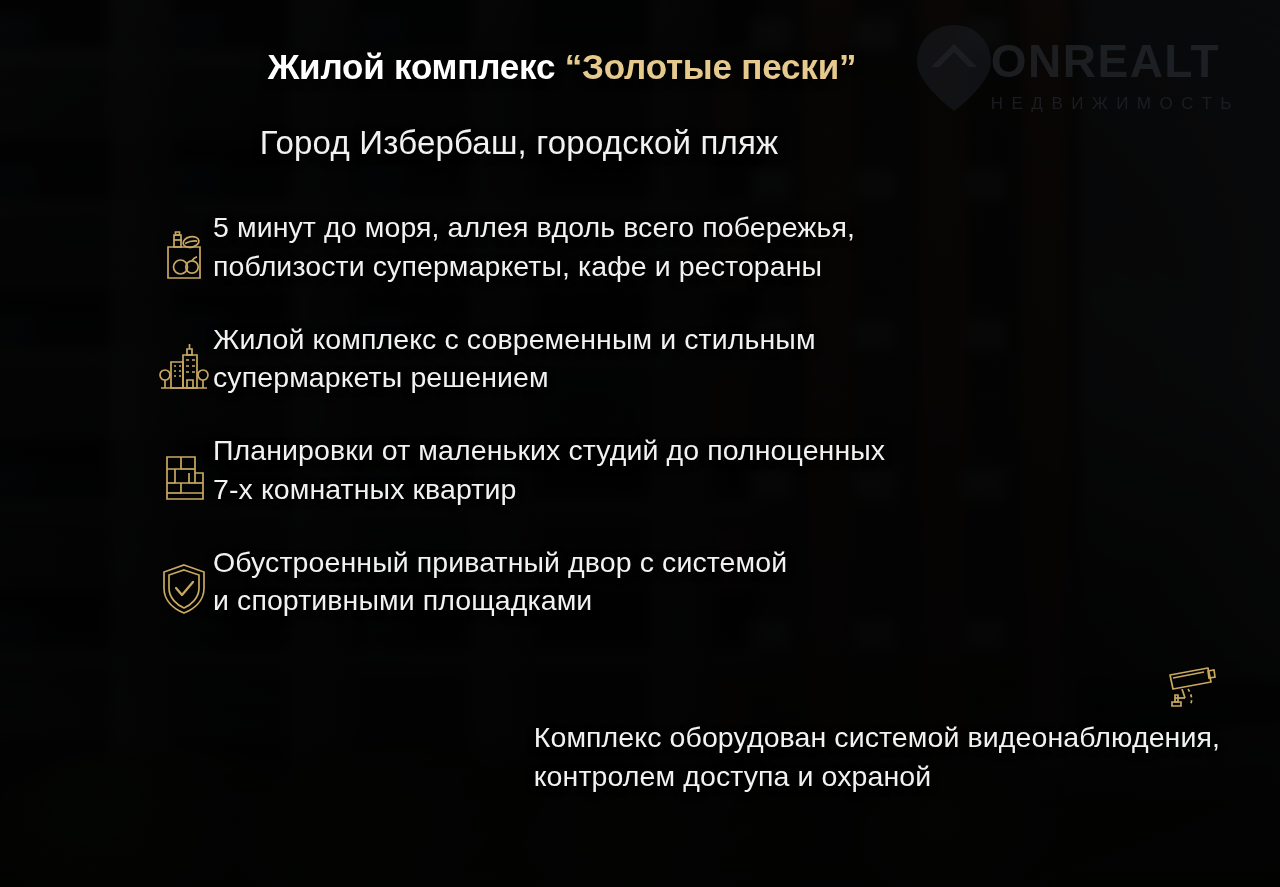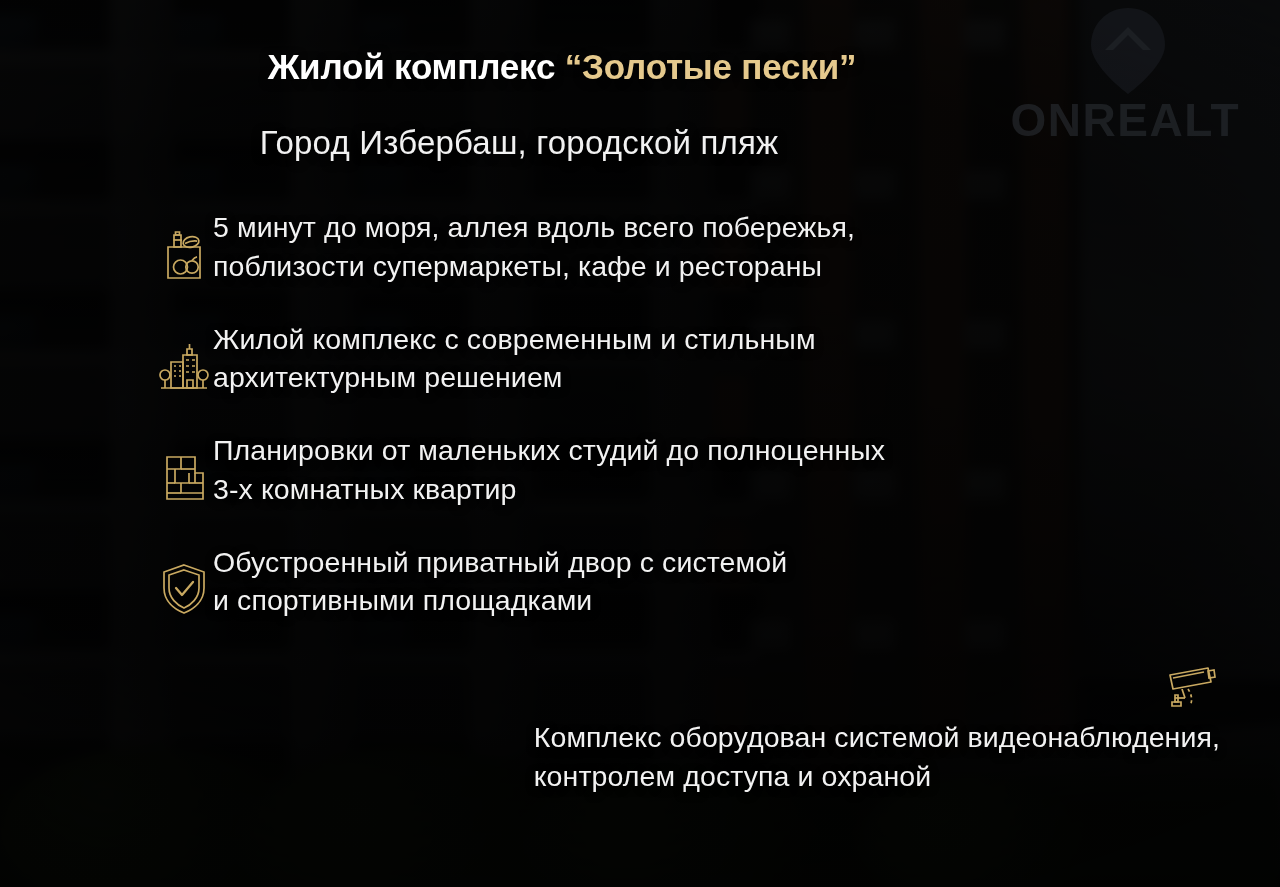--- a/index.html
+++ b/index.html
@@ -99,25 +99,24 @@
   
   .scrim {
     position:absolute; inset:0;
     background:
       radial-gradient(120% 95% at 46% 46%, rgba(0,0,0,.90) 0%, rgba(0,0,0,.86) 42%, rgba(0,0,0,.70) 72%, rgba(0,0,0,.58) 100%),
       linear-gradient(180deg, rgba(0,0,0,.52) 0%, rgba(0,0,0,.40) 45%, rgba(0,0,0,.72) 100%);
   }
 
   
   .watermark {
-    position:absolute; top:5px; right:40px;
-    display:flex; align-items:center;
+    position:absolute; top:22px; right:40px;
+    display:flex; align-items:flex-end;
     opacity:.55;
     pointer-events:none;
-    flex-direction:column;
   }
   .wm-logo { position:relative; width:86px; height:92px; margin-right:-6px; }
   .wm-text-col { display:flex; flex-direction:column; }
   .wm-title {
     font-size:46px; font-weight:700; letter-spacing:1.5px;
     color:#2e3238;
     line-height:1;
   }
   .wm-sub {
     font-size:17px; font-weight:400; letter-spacing:8.5px;
@@ -253,20 +252,21 @@
 
   <div class="watermark">
     <div class="wm-logo">
       <svg width="86" height="92" viewBox="0 0 86 92">
         <path d="M43 3 C22 3 6 19 6 40 C6 62 43 89 43 89 C43 89 80 62 80 40 C80 19 64 3 43 3 Z" fill="#1b1f25" opacity="0.95"></path>
         <path d="M43 22 L66 45 L58 45 L43 30 L28 45 L20 45 Z" fill="#2d3239"></path>
       </svg>
     </div>
     <div class="wm-text-col">
       <div class="wm-title">ONREALT</div>
+      <div class="wm-sub">НЕДВИЖИМОСТЬ</div>
     </div>
   </div>
 
   <div class="content">
 
     <div class="title">
       <span>Жилой комплекс </span><span class="gold">“Золотые пески”</span>
     </div>
 
     <div class="subtitle">Город Избербаш, городской пляж</div>
@@ -302,39 +302,39 @@
             <path d="M27 19 h3 M33 19 h3 M27 25 h3 M33 25 h3 M27 31 h3 M33 31 h3"></path>
             <path d="M28 39 h6 v8 h-6 z"></path>
             <circle cx="6" cy="34" r="5"></circle>
             <path d="M6 39 v8"></path>
             <circle cx="44" cy="34" r="5"></circle>
             <path d="M44 39 v8"></path>
             <path d="M2 47 H48"></path>
           </svg>
         </div>
         <div class="f-text">Жилой комплекс с современным и стильным
-архитектурным решением</div>
+супермаркеты решением</div>
       </div>
 
       <div class="feature">
         <div class="f-icon">
           <svg width="46" height="50" viewBox="0 0 46 50" fill="none" stroke="#c9a961" stroke-width="1.7">
             <path d="M6 4 H34 V20 H42 V46 H6 Z"></path>
             <path d="M6 16 H20 V4"></path>
             <path d="M20 16 H34"></path>
             <path d="M14 16 V30 H28 V20"></path>
             <path d="M6 30 H14"></path>
             <path d="M28 30 H42"></path>
             <path d="M20 30 V40 H42"></path>
             <path d="M20 40 H6"></path>
             <path d="M34 20 V30"></path>
           </svg>
         </div>
         <div class="f-text">Планировки от маленьких студий до полноценных
-3-х комнатных квартир</div>
+7-х комнатных квартир</div>
       </div>
 
       <div class="feature">
         <div class="f-icon">
           <svg width="46" height="52" viewBox="0 0 46 52" fill="none" stroke="#c9a961" stroke-width="1.7">
             <path d="M23 2 L43 9 V25 C43 38 33 46 23 50 C13 46 3 38 3 25 V9 Z"></path>
             <path d="M23 7 L38 12 V25 C38 35 30 42 23 45 C16 42 8 35 8 25 V12 Z"></path>
             <path d="M15 25 L21 32 L32 19" stroke-width="2.3" stroke-linecap="round" stroke-linejoin="round"></path>
           </svg>
         </div>

